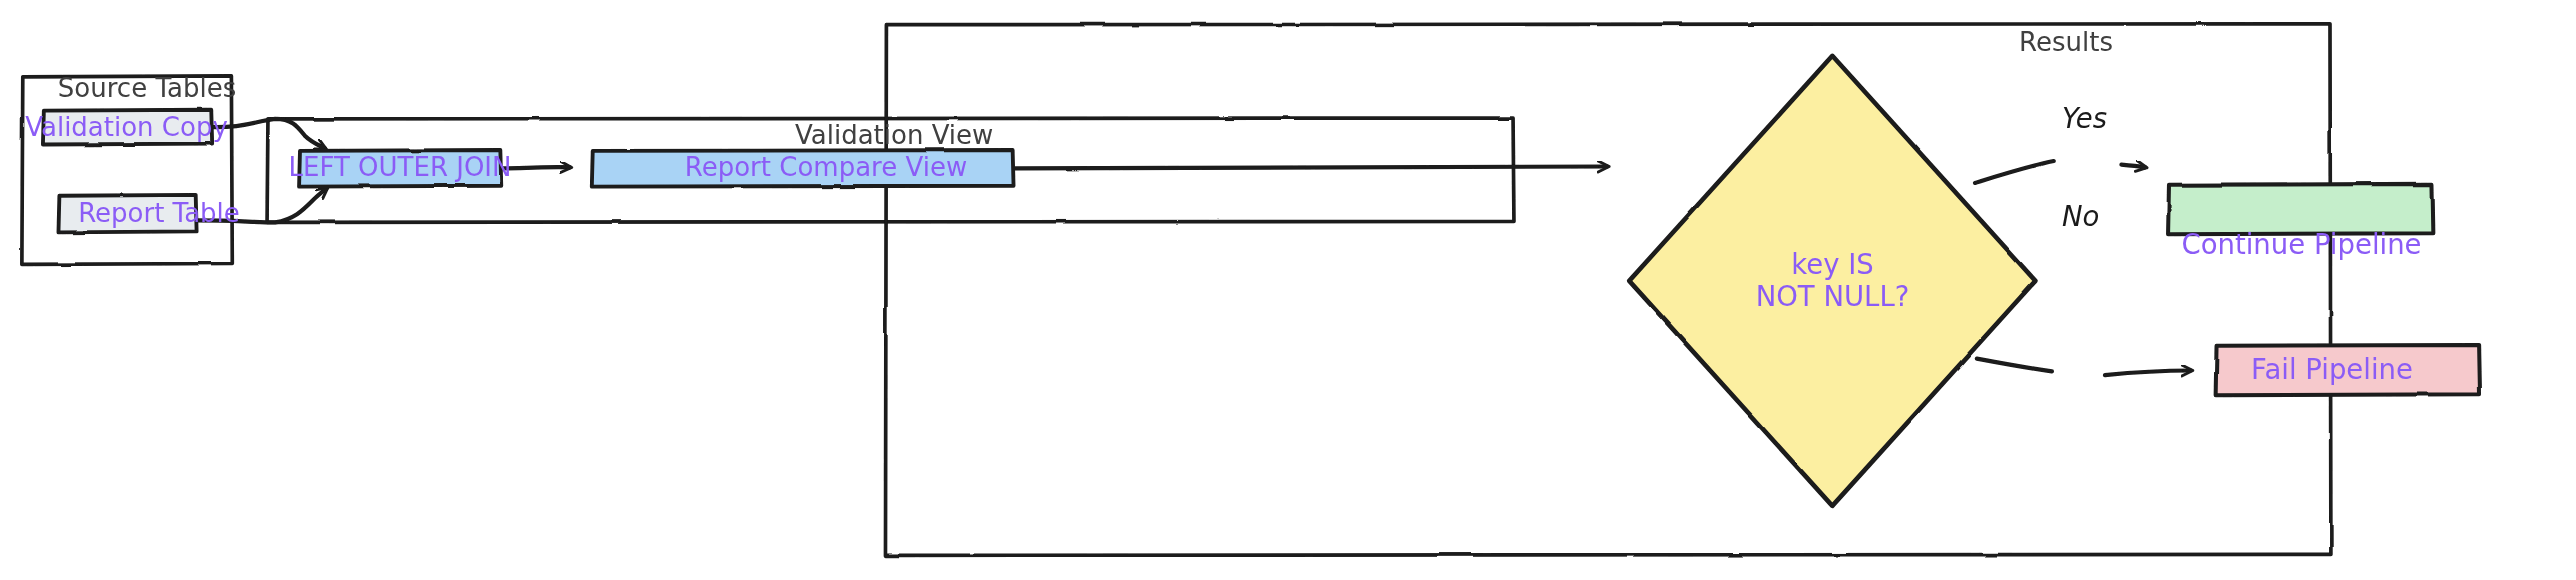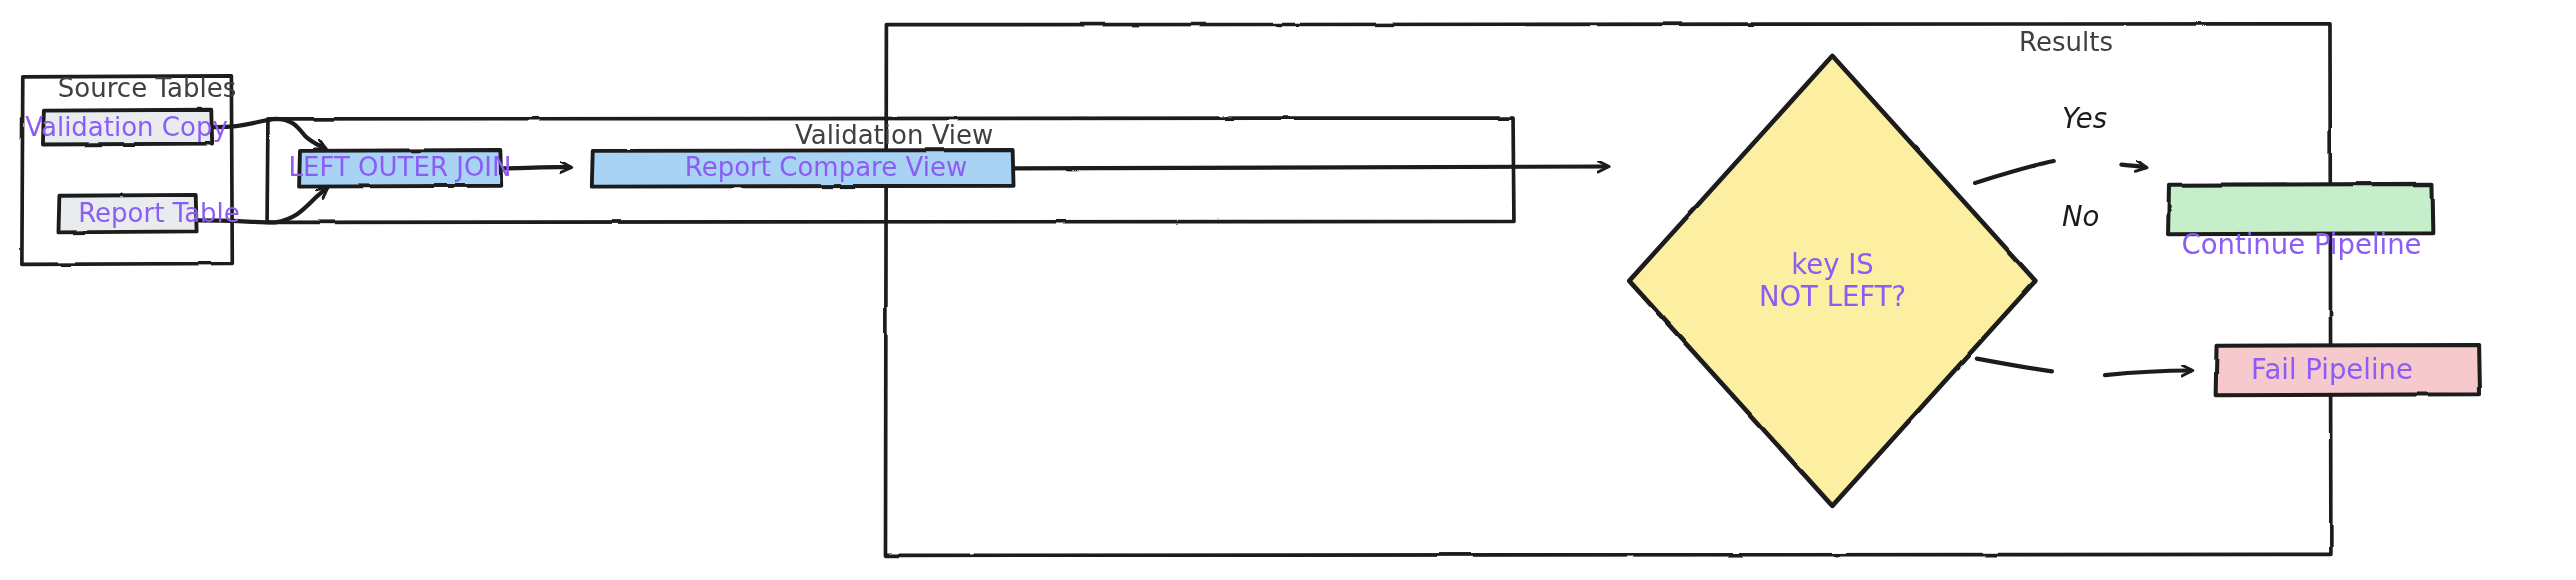--- a/index.html
+++ b/index.html
@@ -121,21 +121,21 @@
 
   <div class="node-label fs-28" style="left:41px; top:109px; width:171px; height:37px;">Validation Copy</div>
 
   <div class="node-label fs-28" style="left:57px; top:194px; width:140px; height:39px;margin-left:32px;">Report Table</div>
 
   <div class="node-label fs-28" style="left:298px; top:149px; width:204px; height:38px;">LEFT OUTER JOIN</div>
 
   <div class="node-label fs-28" style="left:590px; top:149px; width:424px; height:38px;padding-left:24px;">Report Compare View</div>
 
   <div class="node-label fs-30" style="left:1684px; top:235px; width:297px; height:92px;">key IS
-NOT LEFT?</div>
+NOT NULL?</div>
 
   <div class="node-label fs-30" style="left:2168px; top:183px; width:267px; height:52px;margin-top:36px;">Continue Pipeline</div>
 
   <div class="node-label fs-30" style="left:2215px; top:344px; width:234px; height:52px;">Fail Pipeline</div>
 
   <div class="edge-label fs-30" style="left:2062px; top:102px;">Yes</div>
 
   <div class="edge-label fs-30" style="left:2062px; top:200px;">No</div>
 
 </div>

